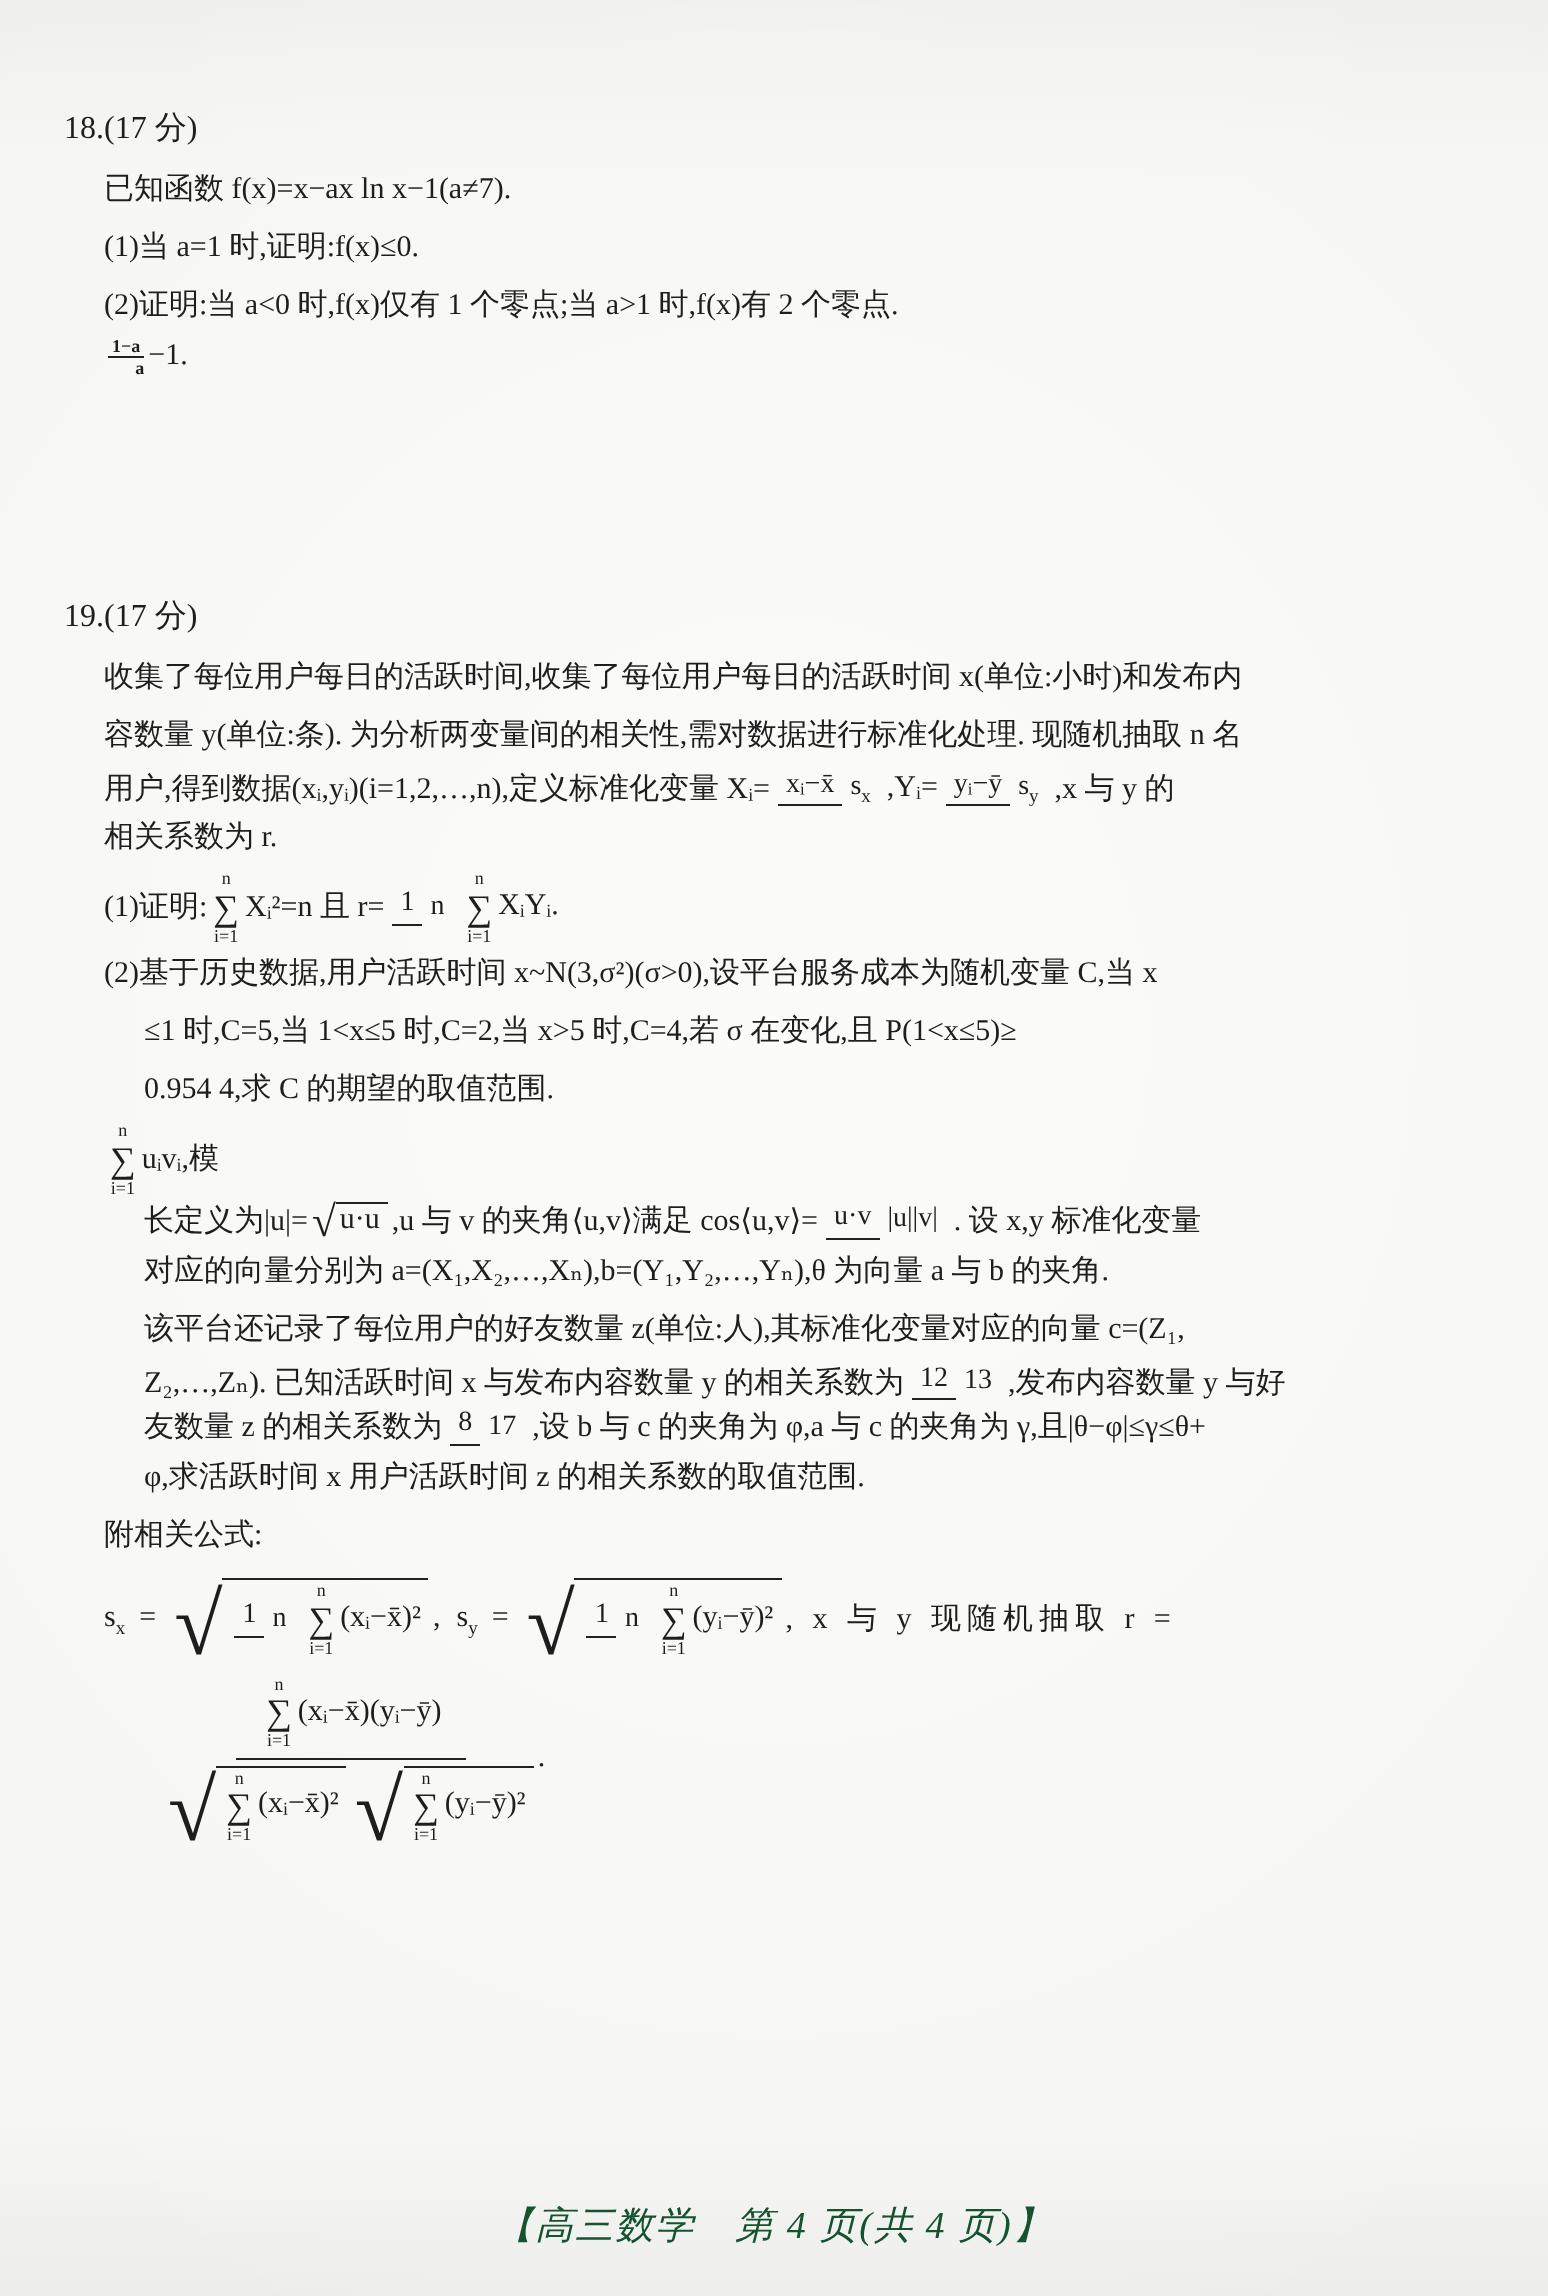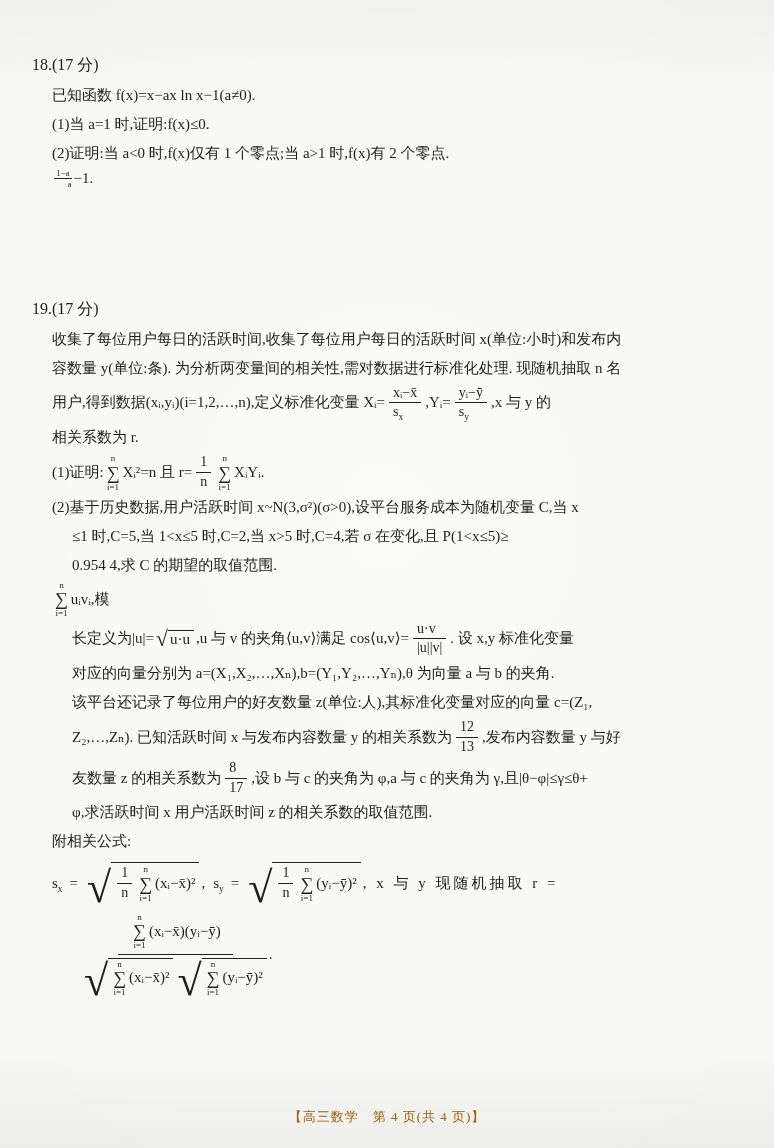--- a/index.html
+++ b/index.html
@@ -17,58 +17,58 @@
   .content{position:relative;padding:36px 12px 0 16px;font-size:15px;}
   .prob{margin:16px;}
   .gap{height:74px;}
   .pnum{font-size:16px;line-height:26px;margin:0 0 3px 0;}
   .pbody{margin-left:20px;}
   .line{line-height:29px;white-space:nowrap;}
   .cont{padding-left:20px;}
   .fline{display:flex;align-items:center;white-space:nowrap;}
   sub{font-size:9.5px;line-height:0;}
   
-  .frac{display:inline-flex;flex-direction:column;vertical-align:middle;
+  .frac{display:inline-flex;flex-direction:row;align-items:center;vertical-align:middle;
         margin:2px 4px;line-height:1.2;font-size:14px;}
   .frac .fnum{border-bottom:1.2px solid #222;padding:0 4px 1px;}
   .frac .fden{padding:1px 4px 0;}
   
   .supfrac{display:inline-flex;flex-direction:column;align-items:flex-end;font-size:9px;
-           line-height:1.15;vertical-align:7px;margin:0 2px;}
+           line-height:1.15;vertical-align:7px;margin:0 2px;font-weight:bold;}
   .supfrac .fnum{border-bottom:.9px solid #222;padding:0 2px;}
   
   .sum{display:inline-flex;flex-direction:column;align-items:center;vertical-align:middle;
        margin:0 3px;line-height:1;}
   .sum .lim{font-size:9px;line-height:1.15;letter-spacing:0;}
   .sum .sig{font-size:18px;line-height:1;}
   
   .sqrt{display:inline-flex;align-items:flex-end;vertical-align:middle;margin:0 2px;}
   .sqrt .sign{font-size:1.45em;line-height:.8;transform:translateY(1px);}
   .sqrt .rad{border-top:1.3px solid #222;padding:0 4px 0 2px;display:inline-flex;align-items:center;}
   .sqrt-big .sign{font-size:44px;line-height:.78;}
   
   .bigfrac{display:inline-flex;flex-direction:column;align-items:center;vertical-align:middle;margin-left:30px;}
   .bigfrac .bnum{display:inline-flex;align-items:center;border-bottom:1.4px solid #222;padding:0 12px 3px;}
   .bigfrac .bden{display:inline-flex;align-items:flex-end;padding-top:3px;}
   .sp{margin:0 7px;}
   .wide{letter-spacing:3px;}
   .footer{position:absolute;left:0;right:0;bottom:22px;text-align:center;
-          font-size:13px;letter-spacing:1px;color:#a16207;}
+          font-size:19px;letter-spacing:1px;color:#14532d;font-style:italic;}
 </style>
 </head>
 <body>
 
 <div class="scan-tone"></div>
 
 <div class="content">
 
   <section class="prob">
     <div class="pnum">18.(17 分)</div>
     <div class="pbody">
-      <div class="line">已知函数 f(x)=x−ax ln x−1(a≠0).</div>
+      <div class="line">已知函数 f(x)=x−ax ln x−1(a≠7).</div>
       <div class="line">(1)当 a=1 时,证明:f(x)≤0.</div>
       <div class="line">(2)证明:当 a&lt;0 时,f(x)仅有 1 个零点;当 a&gt;1 时,f(x)有 2 个零点.</div>
       <div class="fline">
           <span class="supfrac">
             <span class="fnum">1−a</span>
             <span class="fden">a</span>
           </span>
           <span>−1.</span>
       </div>
     </div>

